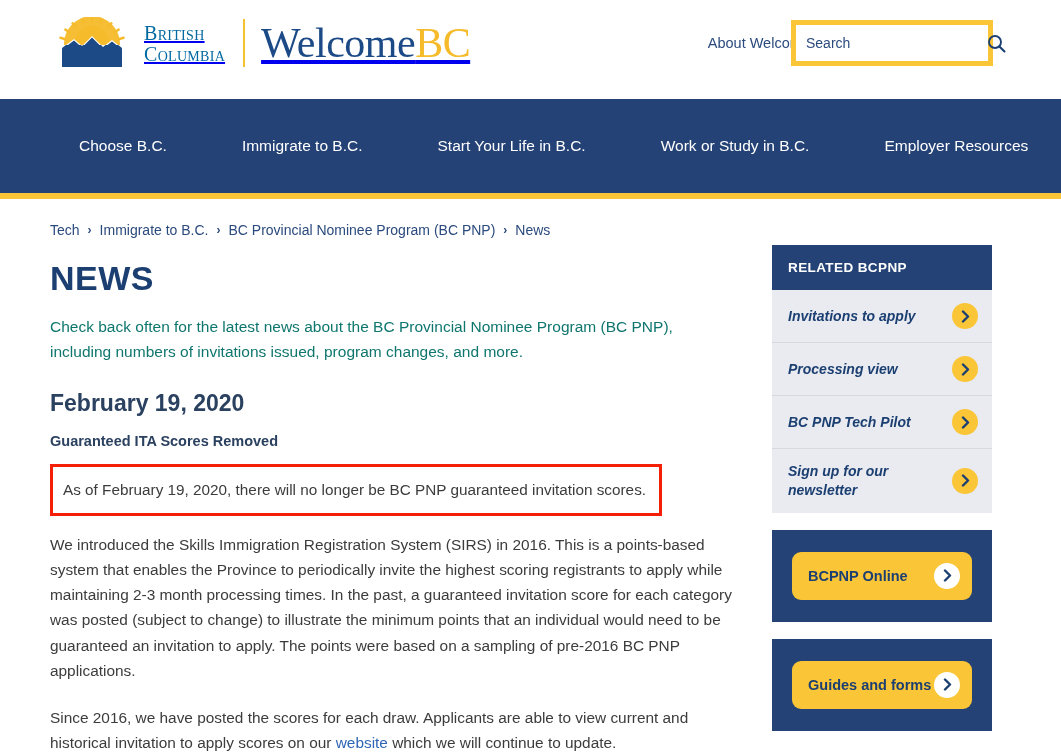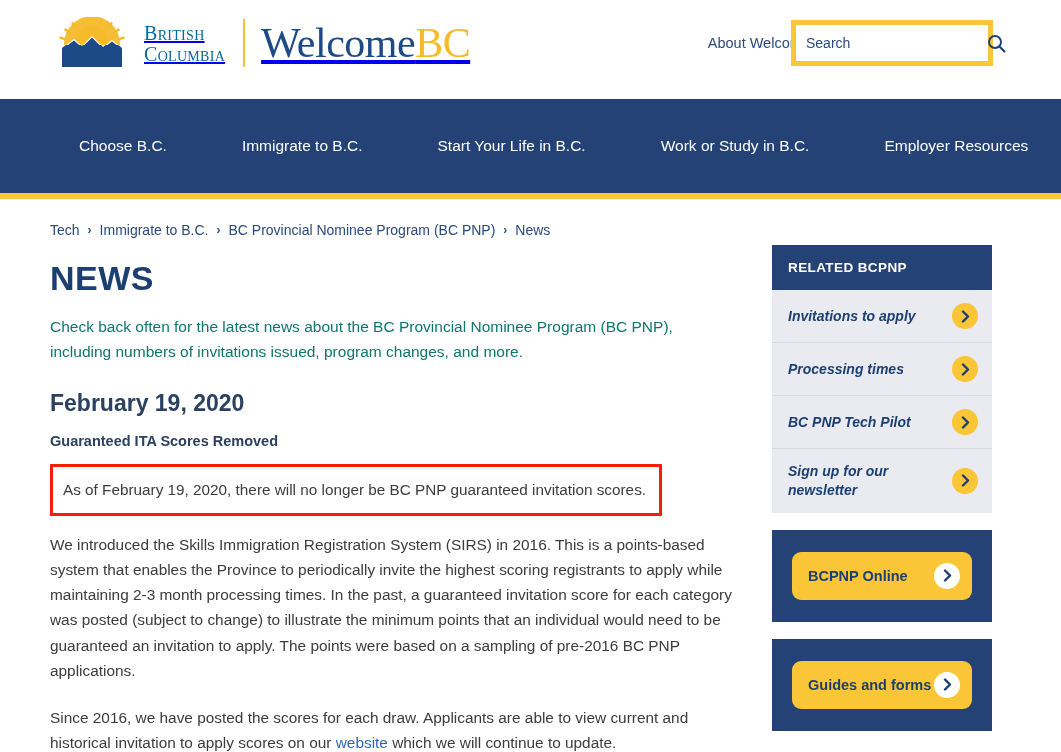--- a/index.html
+++ b/index.html
@@ -352,21 +352,21 @@
         <a class="topic-item" href="#">
           <span class="topic-label">Invitations to apply</span>
           <span class="arrow-circle">
             <svg width="11" height="13" viewBox="0 0 11 13">
               <path d="M3 1.5 L8 6.5 L3 11.5" fill="none" stroke="#1c3f72" stroke-width="2.4" stroke-linecap="round" stroke-linejoin="round"></path>
             </svg>
           </span>
         </a>
 
         <a class="topic-item" href="#">
-          <span class="topic-label">Processing times</span>
+          <span class="topic-label">Processing view</span>
           <span class="arrow-circle">
             <svg width="11" height="13" viewBox="0 0 11 13">
               <path d="M3 1.5 L8 6.5 L3 11.5" fill="none" stroke="#1c3f72" stroke-width="2.4" stroke-linecap="round" stroke-linejoin="round"></path>
             </svg>
           </span>
         </a>
 
         <a class="topic-item" href="#">
           <span class="topic-label">BC PNP Tech Pilot</span>
           <span class="arrow-circle">

